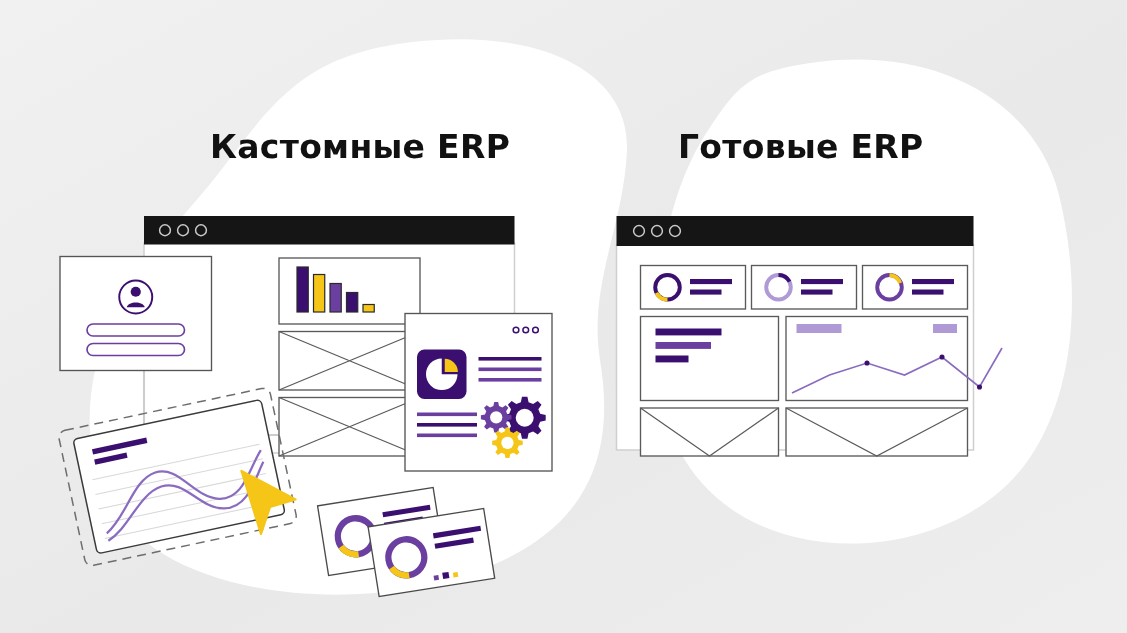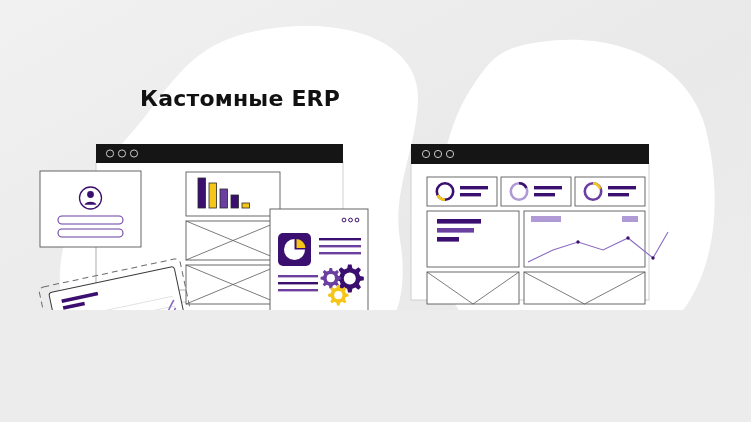--- a/index.html
+++ b/index.html
@@ -9,21 +9,21 @@
   body {
     width: 751px;
     height: 422px;
     overflow: hidden;
     font-family: "Liberation Sans", sans-serif;
     background: #ececec;
   }
   #stage {
     position: relative;
     width: 751px;
-    height: 310px;
+    height: 422px;
     background: linear-gradient(135deg, #efefef 0%, #e9e9e9 50%, #ededed 100%);
     overflow: hidden;
   }
   .blob-layer, .art-layer {
     position: absolute;
     left: 0; top: 0;
     width: 751px;
     height: 422px;
   }
   .title {
@@ -61,20 +61,21 @@
              C 186,62 208,36 275,28 Z"></path>
     <path fill="#ffffff" d="M 540,42 C 622,30 690,66 706,130
              C 722,196 716,262 686,306
              C 654,352 588,372 530,358
              C 472,344 442,300 438,246
              C 434,188 446,128 470,90
              C 492,56 500,48 540,42 Z"></path>
   </svg>
 
   <div class="title" id="title-left">Кастомные ERP</div>
+  <div class="title" id="title-right">Готовые ERP</div>
 
   <svg class="art-layer" viewBox="0 0 751 422" xmlns="http://www.w3.org/2000/svg">
 
     <g>
       <rect x="96" y="162" width="247" height="140" fill="#ffffff" stroke="#cfcfcf" stroke-width="1"></rect>
       <rect x="96" y="144" width="247" height="19" fill="#151515"></rect>
       <g fill="none" stroke="#c9c9c9" stroke-width="1">
         <circle cx="110" cy="153.5" r="3.6"></circle>
         <circle cx="122" cy="153.5" r="3.6"></circle>
         <circle cx="134" cy="153.5" r="3.6"></circle>

